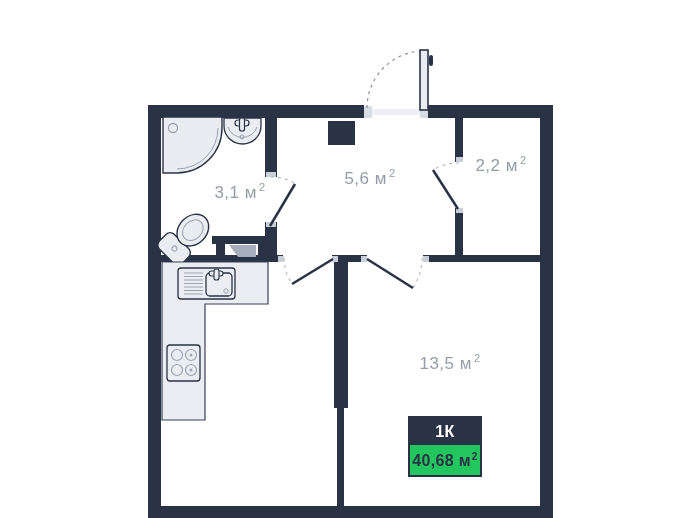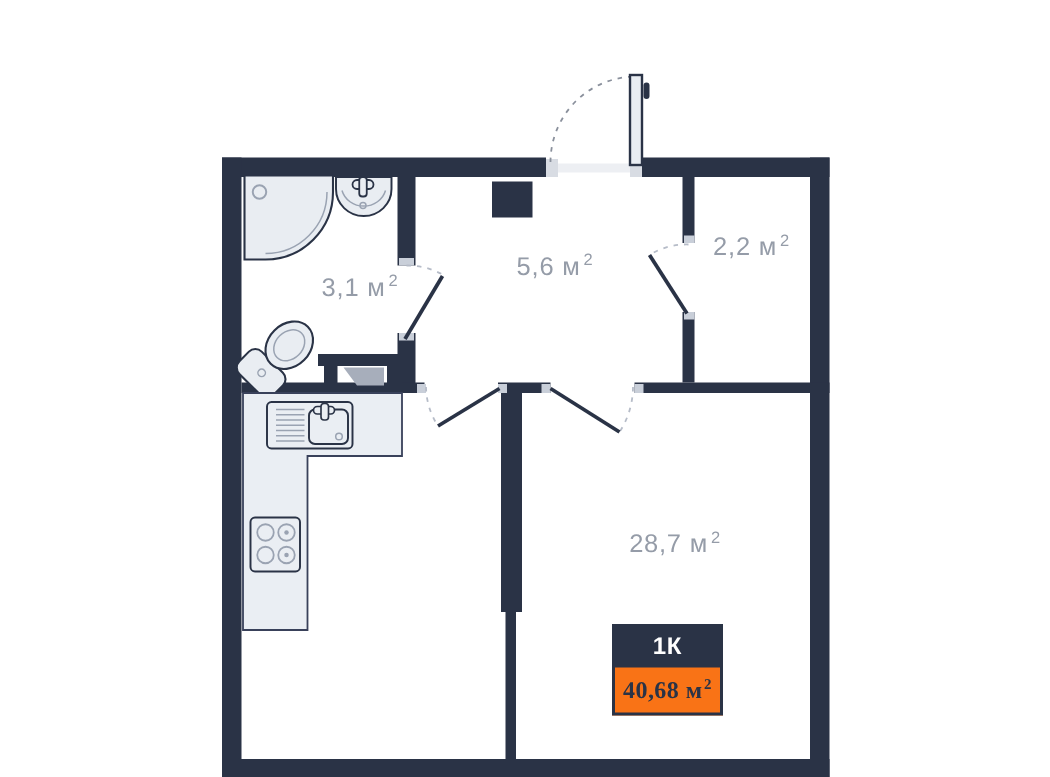--- a/index.html
+++ b/index.html
@@ -6,30 +6,30 @@
   body{font-family:"Liberation Sans",sans-serif;}
   .canvas{position:relative;width:700px;height:518px;background:#ffffff;overflow:hidden;padding-left:45px;}
   .plan-svg{position:absolute;left:0;top:0;}
   .room-label{
     position:absolute;color:#959CA8;font-size:17px;letter-spacing:.5px;
     white-space:nowrap;transform:translate(-50%,-50%);
   }
   .room-label sup{font-size:11px;margin-left:2px;}
   .badge{
     position:absolute;left:408px;top:416px;width:74px;
-    border:2px solid #2A3346;background:#f97316;box-sizing:border-box;
+    border:2px solid #2A3346;background:#22c55e;box-sizing:border-box;
     text-align:center;
   }
   .badge-header{
     background:#2A3346;color:#ffffff;font-size:16px;font-weight:bold;
     padding:5px 0 4px 0;letter-spacing:.5px;
   }
   .badge-body{
     color:#2A3346;font-size:16px;font-weight:bold;padding:6px 0 5px 0;
-    letter-spacing:.3px;white-space:nowrap;font-family:Liberation Serif, serif;
+    letter-spacing:.3px;white-space:nowrap;
   }
   .badge-body sup{font-size:10px;margin-left:1px;}
 </style>
 </head>
 <body>
 
 <div class="canvas">
 
   <svg class="plan-svg" width="700" height="518" viewBox="0 0 700 518">
 
@@ -154,21 +154,21 @@
 
   <div class="room-label" style="left:370px;top:178px;">
     <span>5,6</span>&nbsp;<span>м</span><sup>2</sup>
   </div>
 
   <div class="room-label" style="left:501px;top:165px;">
     <span>2,2</span>&nbsp;<span>м</span><sup>2</sup>
   </div>
 
   <div class="room-label" style="left:450px;top:363px;">
-    <span>28,7</span>&nbsp;<span>м</span><sup>2</sup>
+    <span>13,5</span>&nbsp;<span>м</span><sup>2</sup>
   </div>
 
 
   <div class="badge">
     <div class="badge-header">1К</div>
     <div class="badge-body">
       <span>40,68</span>&nbsp;<span>м</span><sup>2</sup>
     </div>
   </div>
 

